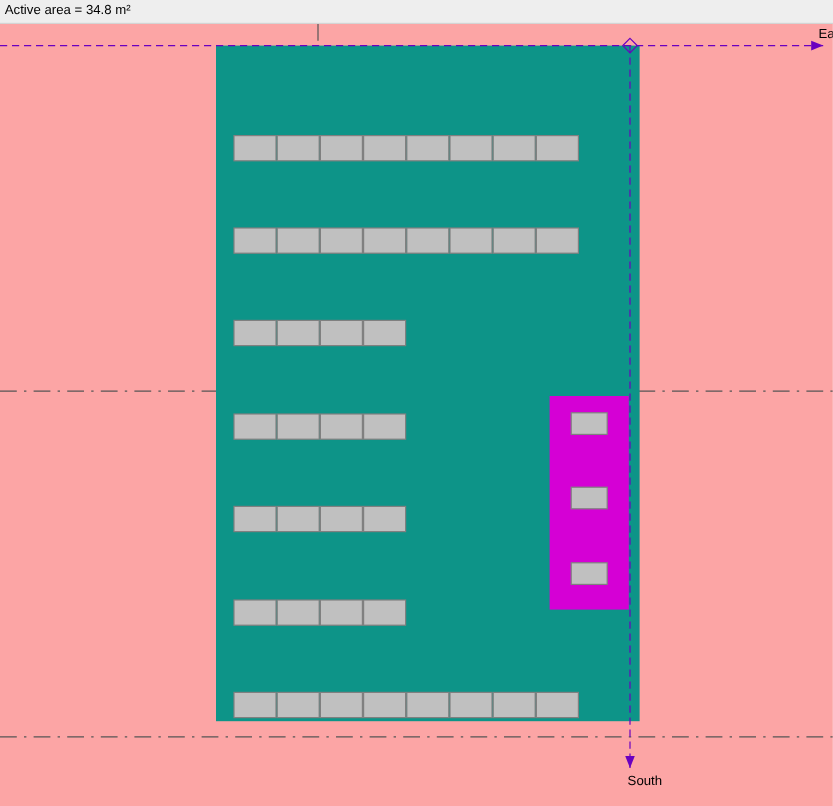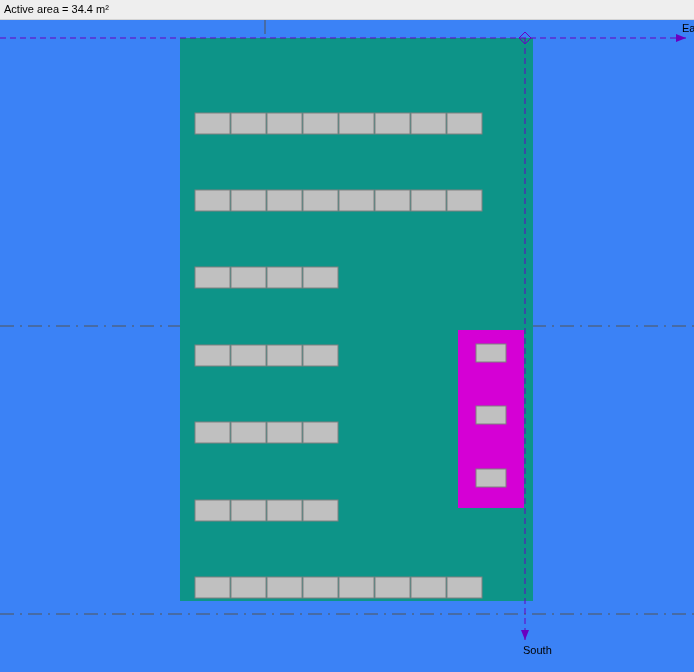--- a/index.html
+++ b/index.html
@@ -1,32 +1,32 @@
 <!DOCTYPE html>
 <html><head>
 <meta charset="utf-8">
 <style>
   html,body{margin:0;padding:0;width:694px;height:672px;font-family:Arial,sans-serif;font-size:11px;color:#000;background:#fff;overflow:hidden}
   .status-bar{position:absolute;left:0;top:0;width:694px;height:19px;background:#eeeeee;border-bottom:1px solid #d4d4d4;padding-left:4px;line-height:19px}
-  .canvas{position:absolute;left:0;top:20px;width:694px;height:652px;background:#3b82f6}
+  .canvas{position:absolute;left:0;top:20px;width:694px;height:652px;background:#fca5a5}
   svg{position:absolute;left:0;top:0}
   .grid-line{stroke:#555;stroke-width:1;stroke-dasharray:14 6 2 6}
   .axis-line{stroke:#6a00c0;stroke-width:1;stroke-dasharray:6 4}
   .arrow-head{fill:#6a00c0}
   .origin{fill:none;stroke:#6a00c0;stroke-width:1}
   .active-area{fill:#0d9488;stroke:none}
   .inv-area{fill:#d500d5;stroke:none}
   .module{fill:#c0c0c0;stroke:#808080;stroke-width:1}
   .axis-label{font-size:11px;fill:#000}
 </style>
 </head>
 <body>
 
 <div class="status-bar">
-  <span>Active area = 34.4 m²</span>
+  <span>Active area = 34.8 m²</span>
 </div>
 
 <div class="canvas">
   <svg id="scene" width="694" height="652">
       <line x1="0" y1="306" x2="694" y2="306" class="grid-line"></line>
       <line x1="0" y1="594" x2="694" y2="594" class="grid-line"></line>
       <line x1="265" y1="0" x2="265" y2="18" class="grid-line"></line>
       <rect x="180" y="18" width="353" height="563" class="active-area"></rect>
       <rect x="458" y="310" width="66" height="178" class="inv-area"></rect>
       <rect x="195" y="93" width="35" height="21" class="module"></rect>

